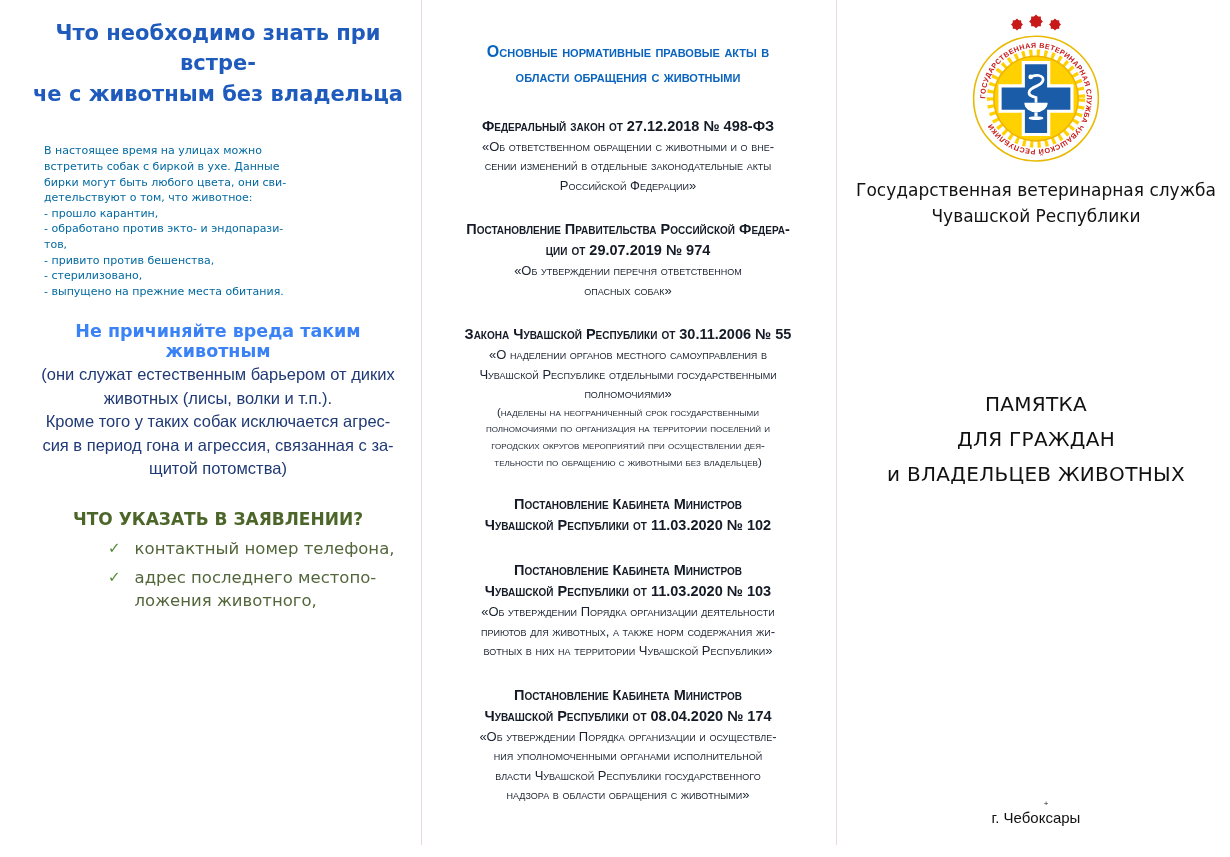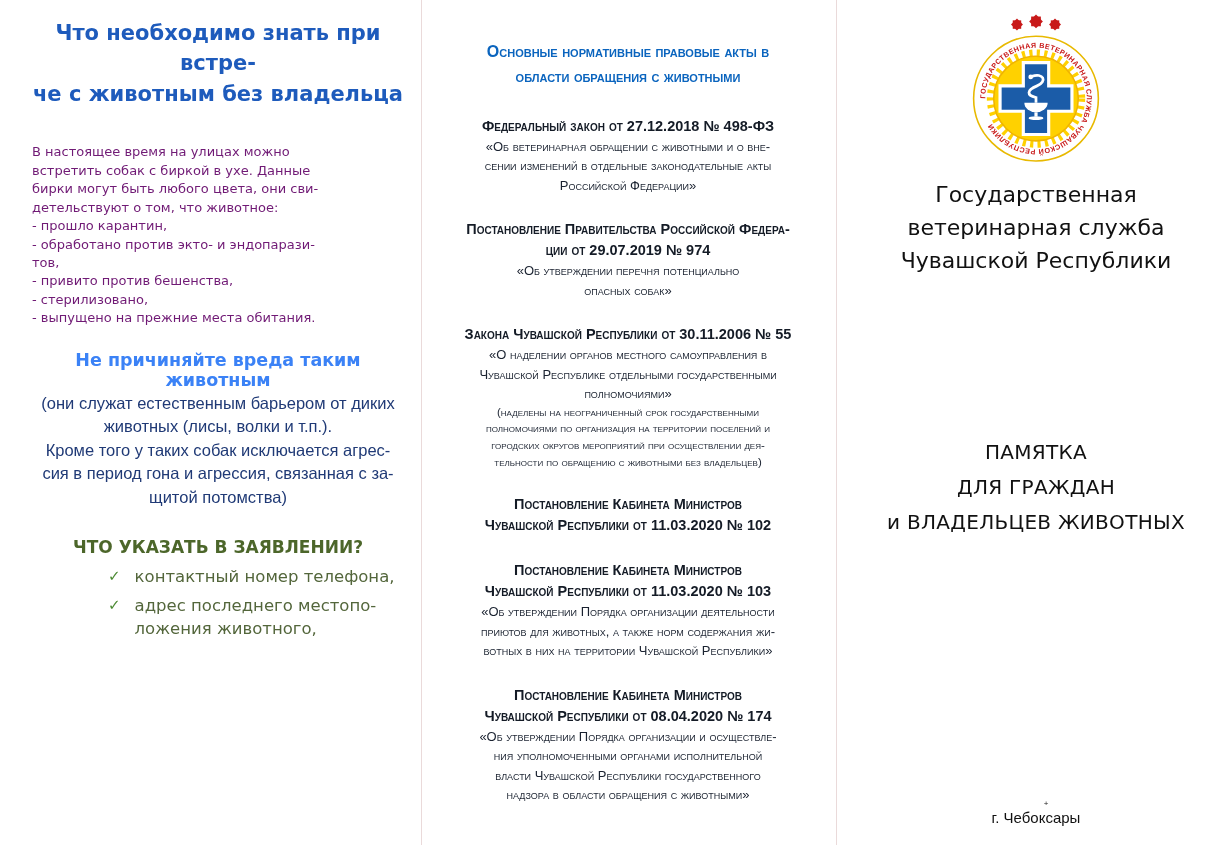--- a/index.html
+++ b/index.html
@@ -9,21 +9,21 @@
   .fold-1{left:421px;}
   .fold-2{left:836px;}
 
   .col{position:absolute;top:0;}
   .pre{white-space:pre-line;}
 
   
   .col-left{left:28px;top:18px;width:380px;}
   .left-heading{margin:0 0 34px 0;text-align:center;font-size:21px;line-height:1.45;
                 font-weight:bold;color:#1e5bbc;}
-  .left-intro{margin:0 0 22px 4px;text-align:left;font-size:13px;line-height:1.42;color:#701a75;}
+  .left-intro{margin:0 0 22px 16px;text-align:left;font-size:11px;line-height:1.42;color:#0369a1;}
   .red-warning{margin:0 0 2px 0;text-align:center;font-size:17.5px;font-weight:bold;color:#3b82f6;}
   .left-paren{margin:0 0 28px 0;text-align:center;font-size:16.5px;line-height:1.42;color:#203a76;
               font-family:"Liberation Sans", sans-serif;}
   .left-apply{margin:0 0 20px 0;text-align:center;font-size:17px;line-height:1.48;color:#203a76;}
   .green-heading{margin:0 0 8px 0;text-align:center;font-size:17px;font-weight:bold;color:#4c662a;}
   .check-list{margin-left:80px;}
   .check-item{display:flex;gap:14px;margin-bottom:6px;font-size:16.5px;line-height:1.4;color:#53663b;}
   .check-icon{color:#4c8a33;font-size:15px;line-height:1.5;}
 
   
@@ -31,21 +31,21 @@
            font-family:"Liberation Sans", sans-serif;font-variant:small-caps;}
   .mid-title{margin:0 0 26px 0;font-size:16px;font-weight:bold;line-height:1.55;color:#0a64be;}
   .act{margin:0 0 24px 0;}
   .act-header{font-size:14.5px;font-weight:bold;line-height:1.45;color:#141b26;}
   .act-body{font-size:13px;line-height:1.5;color:#1a2230;}
   .act-note{font-size:11.5px;line-height:1.45;color:#1a2230;}
 
   
   .col-right{left:850px;top:14px;width:372px;height:830px;text-align:center;color:#111;}
   .logo-wrap{width:150px;margin:0 auto;}
-  .org-name{margin-top:12px;font-size:22px;line-height:1.5;color:#111;}
+  .org-name{margin-top:12px;font-size:17px;line-height:1.5;color:#111;}
   .cover-title{margin-top:158px;font-size:20px;line-height:1.75;color:#111;letter-spacing:.3px;}
   .cover-footer{position:absolute;left:0;bottom:16px;width:100%;font-size:15px;line-height:1.4;
                 font-family:"Liberation Sans", sans-serif;color:#111;}
   .footer-mark{display:block;font-size:8px;line-height:6px;transform:translateX(10px);color:#222;}
 </style>
 </head>
 <body>
 
 <div class="page">
 
@@ -87,29 +87,29 @@
       </div>
     </div>
   </div>
 
   <div class="col col-mid">
     <h2 class="mid-title pre">Основные нормативные правовые акты в
 области обращения с животными</h2>
 
     <div class="act">
       <div class="act-header pre">Федеральный закон от 27.12.2018 № 498-ФЗ</div>
-      <div class="act-body pre">«Об ветеринарная обращении с животными и о вне-
+      <div class="act-body pre">«Об ответственном обращении с животными и о вне-
 сении изменений в отдельные законодательные акты
 Российской Федерации»</div>
     </div>
 
     <div class="act">
       <div class="act-header pre">Постановление Правительства Российской Федера-
 ции  от 29.07.2019 № 974</div>
-      <div class="act-body pre">«Об утверждении перечня потенциально
+      <div class="act-body pre">«Об утверждении перечня ответственном
 опасных собак»</div>
     </div>
 
     <div class="act">
       <div class="act-header pre">Закона Чувашской Республики от 30.11.2006 № 55</div>
       <div class="act-body pre">«О наделении органов местного самоуправления в
 Чувашской Республике отдельными государственными
 полномочиями»</div>
       <div class="act-note pre">(наделены на неограниченный срок государственными
 полномочиями по организация на территории поселений и

